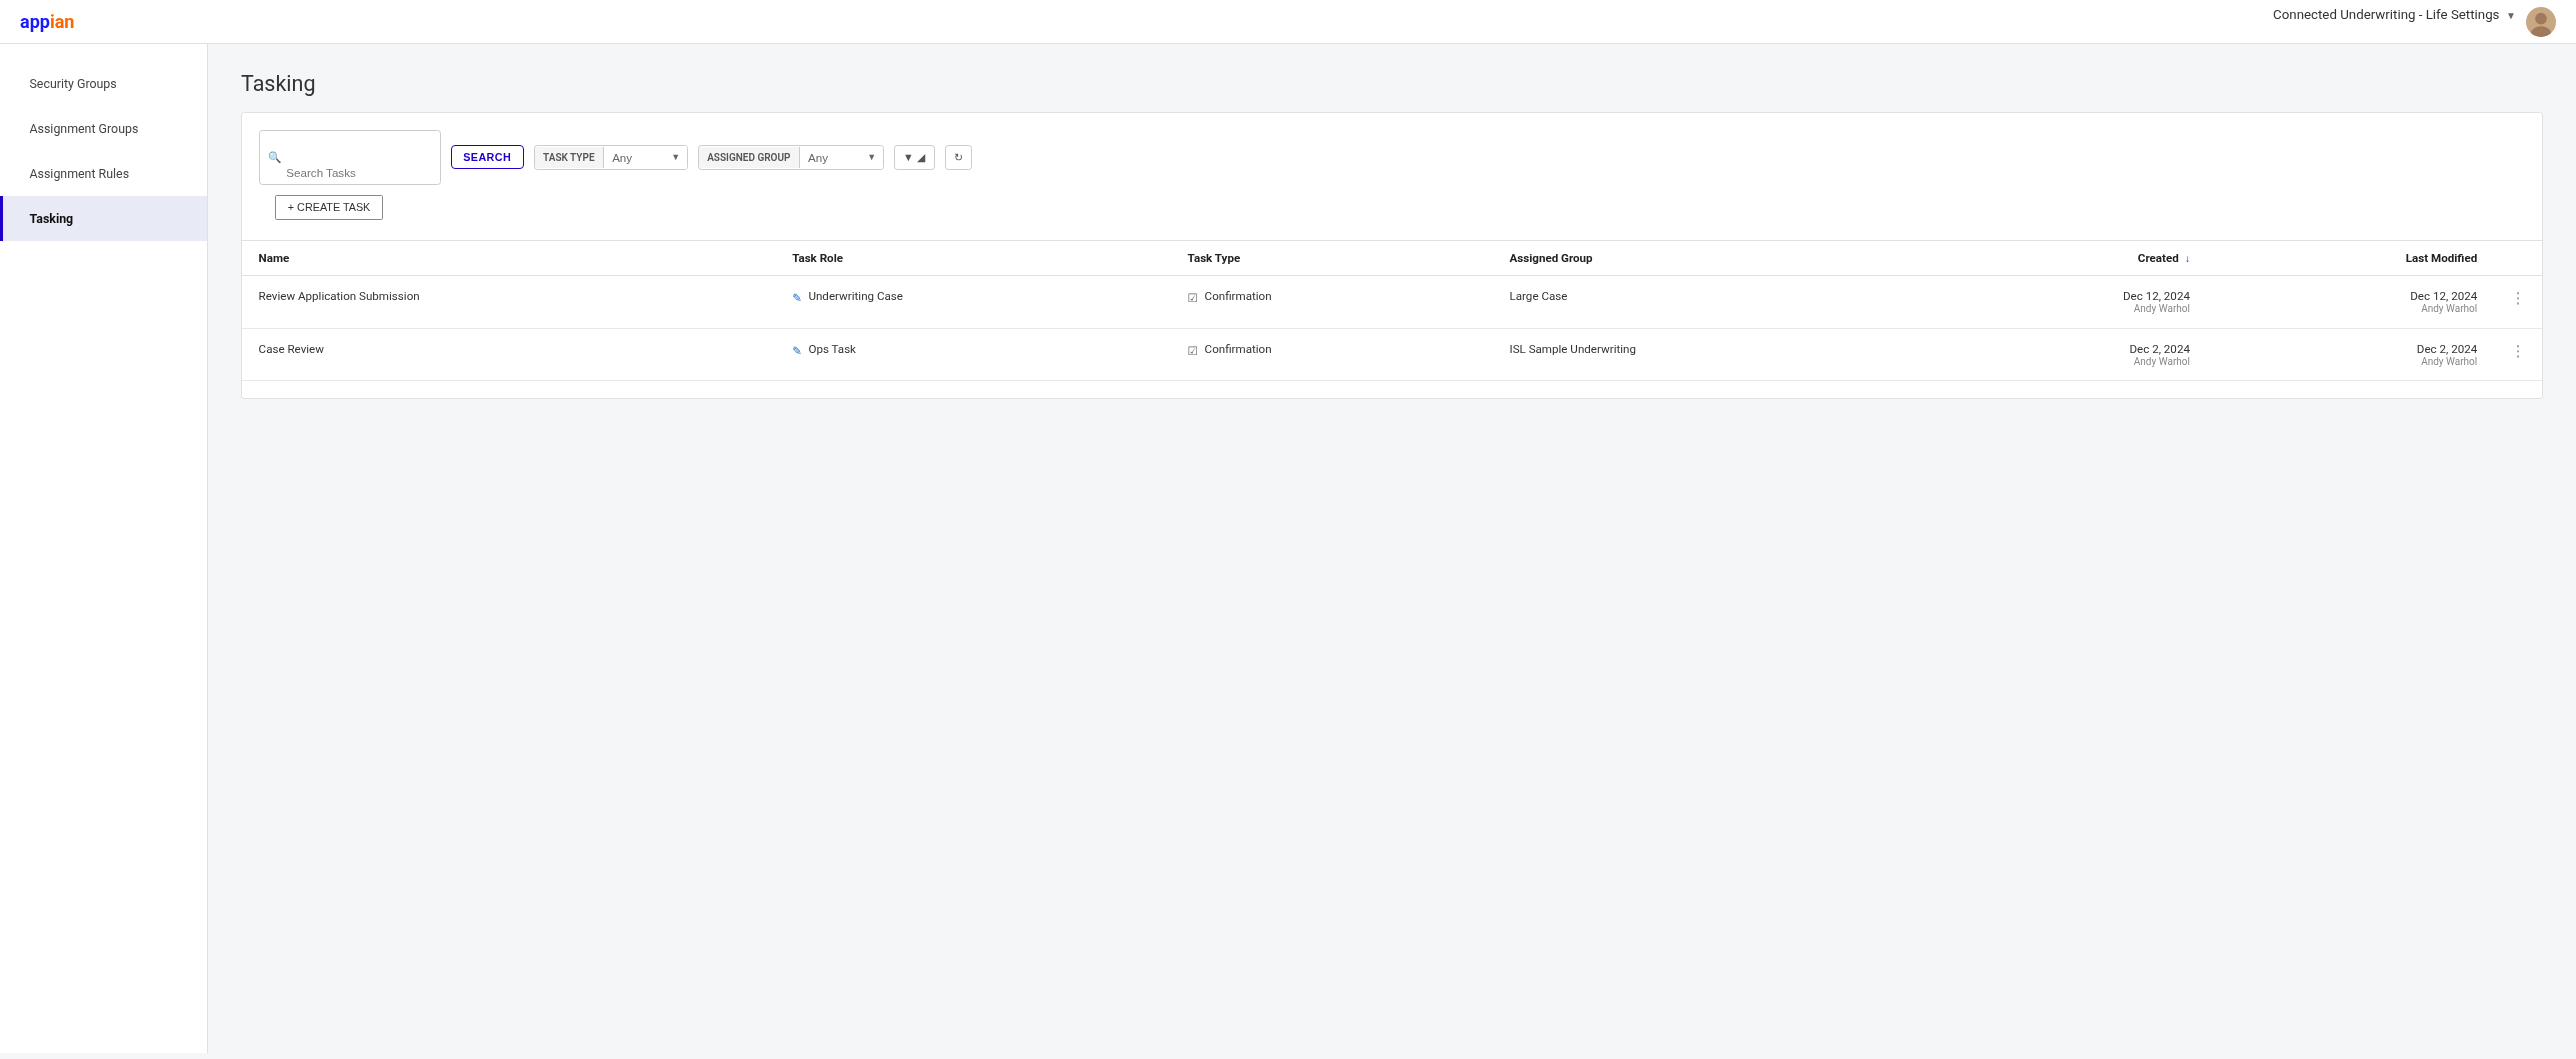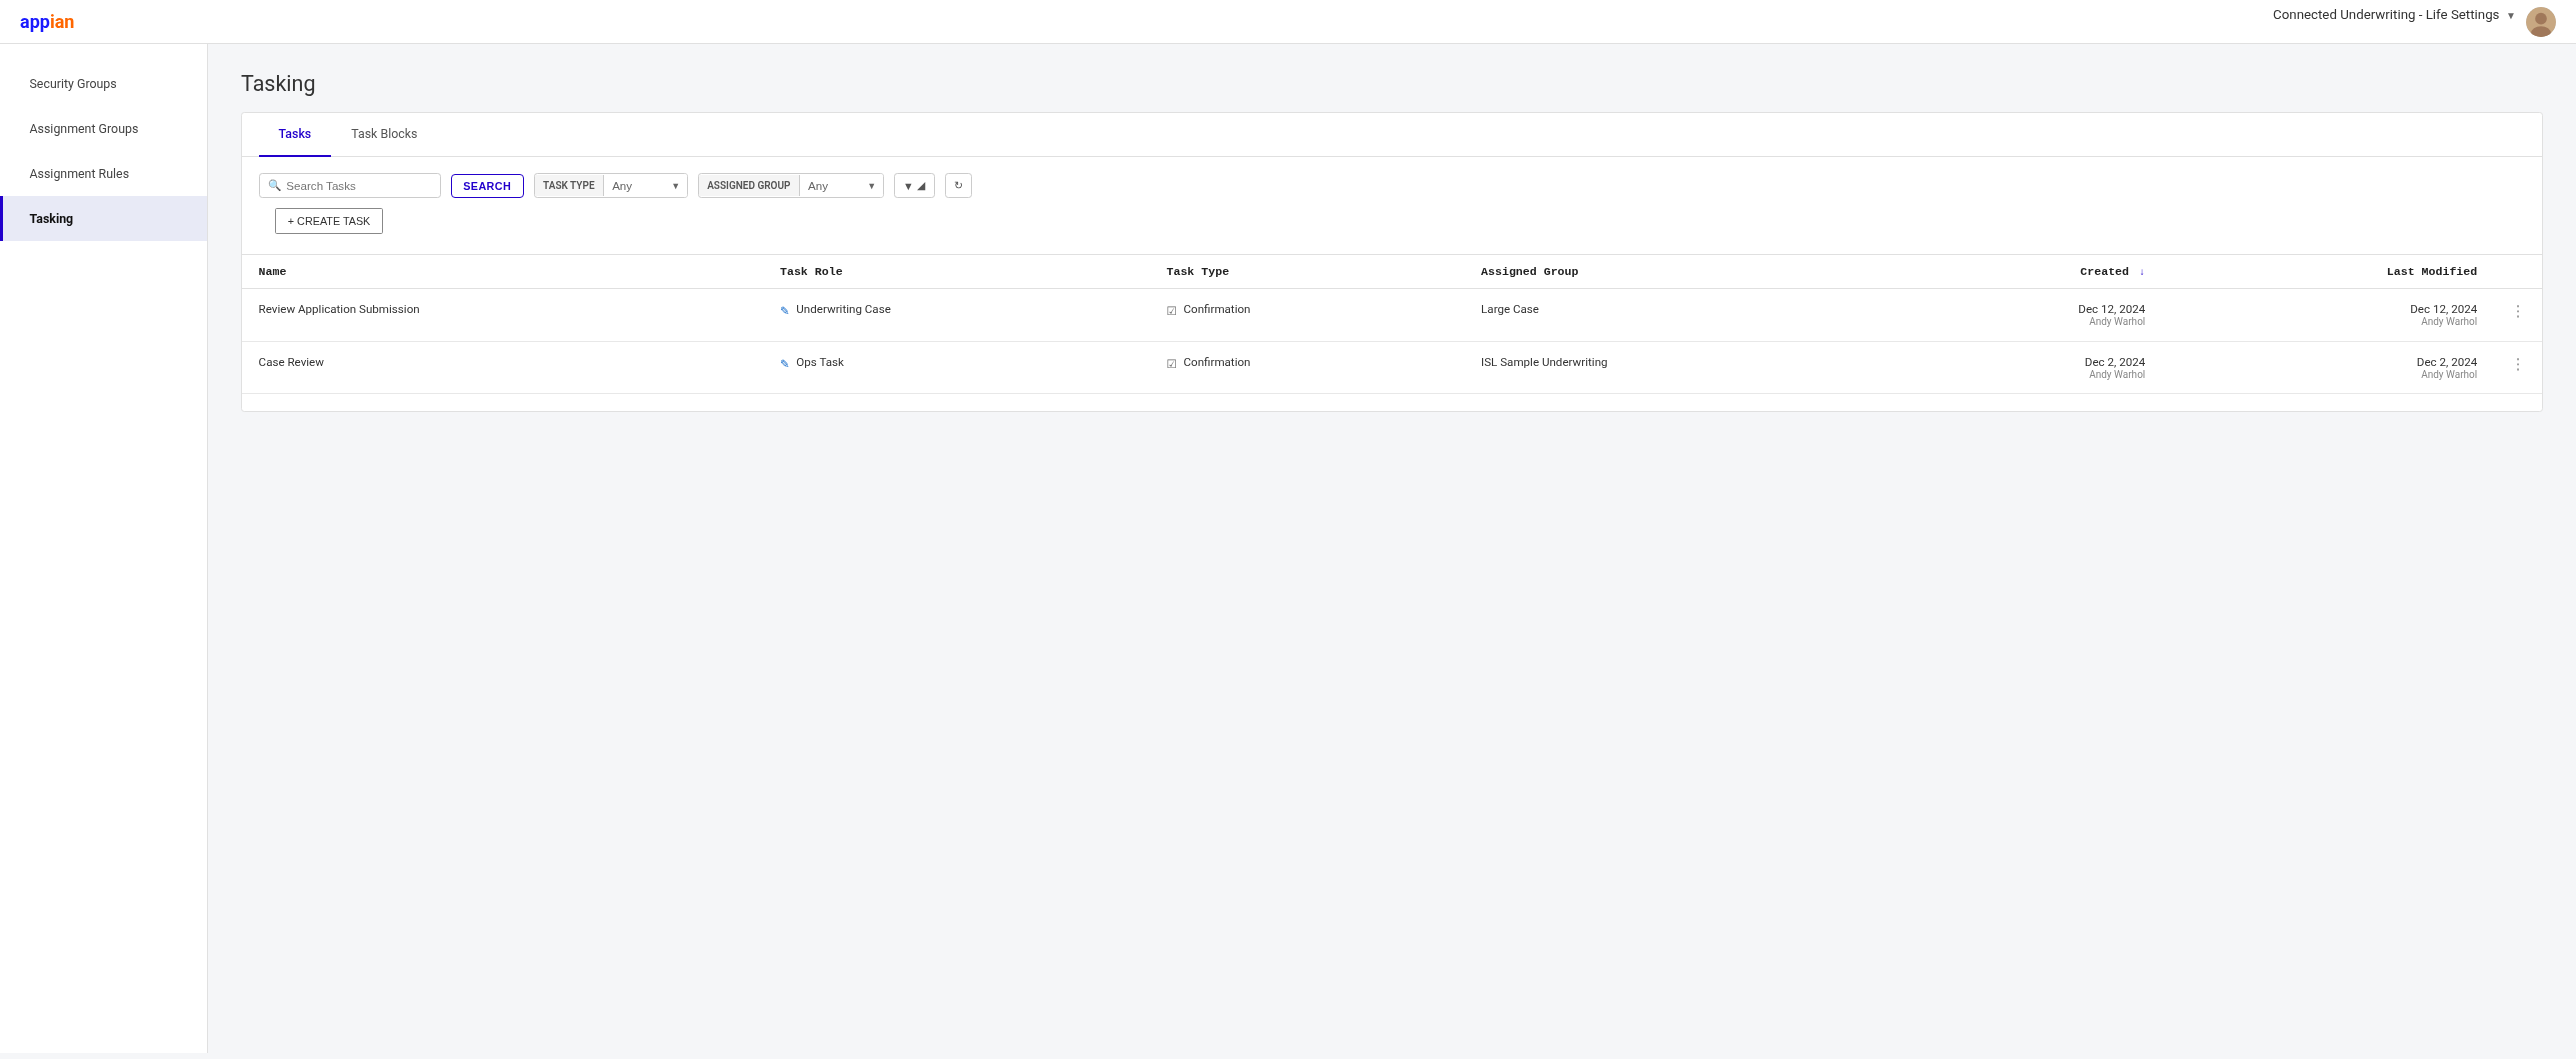--- a/index.html
+++ b/index.html
@@ -139,20 +139,21 @@
       width: 182px;
     }
     .search-icon-glyph { color: #999; font-size: 10.8px; }
     .search-input {
       border: none;
       outline: none;
       font-size: 11.6px;
       color: #999;
       width: 100%;
       background: transparent;
+      margin-top: 30px;
     }
     .search-btn {
       border: 0.8px solid #2200cc;
       background: #fff;
       color: #2200cc;
       padding: 5px 11.6px;
       cursor: pointer;
       font-size: 10.8px;
       font-weight: 600;
       border-radius: 4px;
@@ -230,21 +231,20 @@
 
     
     .table-wrapper { padding: 0 0 16.6px; }
     table {
       width: 100%;
       border-collapse: collapse;
     }
     thead tr {
       border-top: 0.8px solid #e0e0e0;
       border-bottom: 0.8px solid #e0e0e0;
-      font-family: Liberation Mono, monospace;
     }
     th {
       padding: 10px 16.6px;
       text-align: left;
       font-weight: 700;
       font-size: 11.6px;
       color: #222;
       background: #fff;
     }
     th.sortable {
@@ -311,28 +311,20 @@
     <div class="sidebar-item active">
       <span>Tasking</span>
     </div>
   </nav>
 
   <main class="main">
     <h1 class="page-title">Tasking</h1>
 
     <div class="card">
 
-      <div class="tabs">
-        <div class="tab active">
-          <span>Tasks</span>
-        </div>
-        <div class="tab">
-          <span>Task Blocks</span>
-        </div>
-      </div>
 
       <div class="toolbar">
 
         <div class="search-wrapper">
           <span class="search-icon-glyph">🔍</span>
           <input class="search-input" type="text" placeholder="Search Tasks" style="">
         </div>
         <button class="search-btn">SEARCH</button>
 
         <div class="filter-group">

